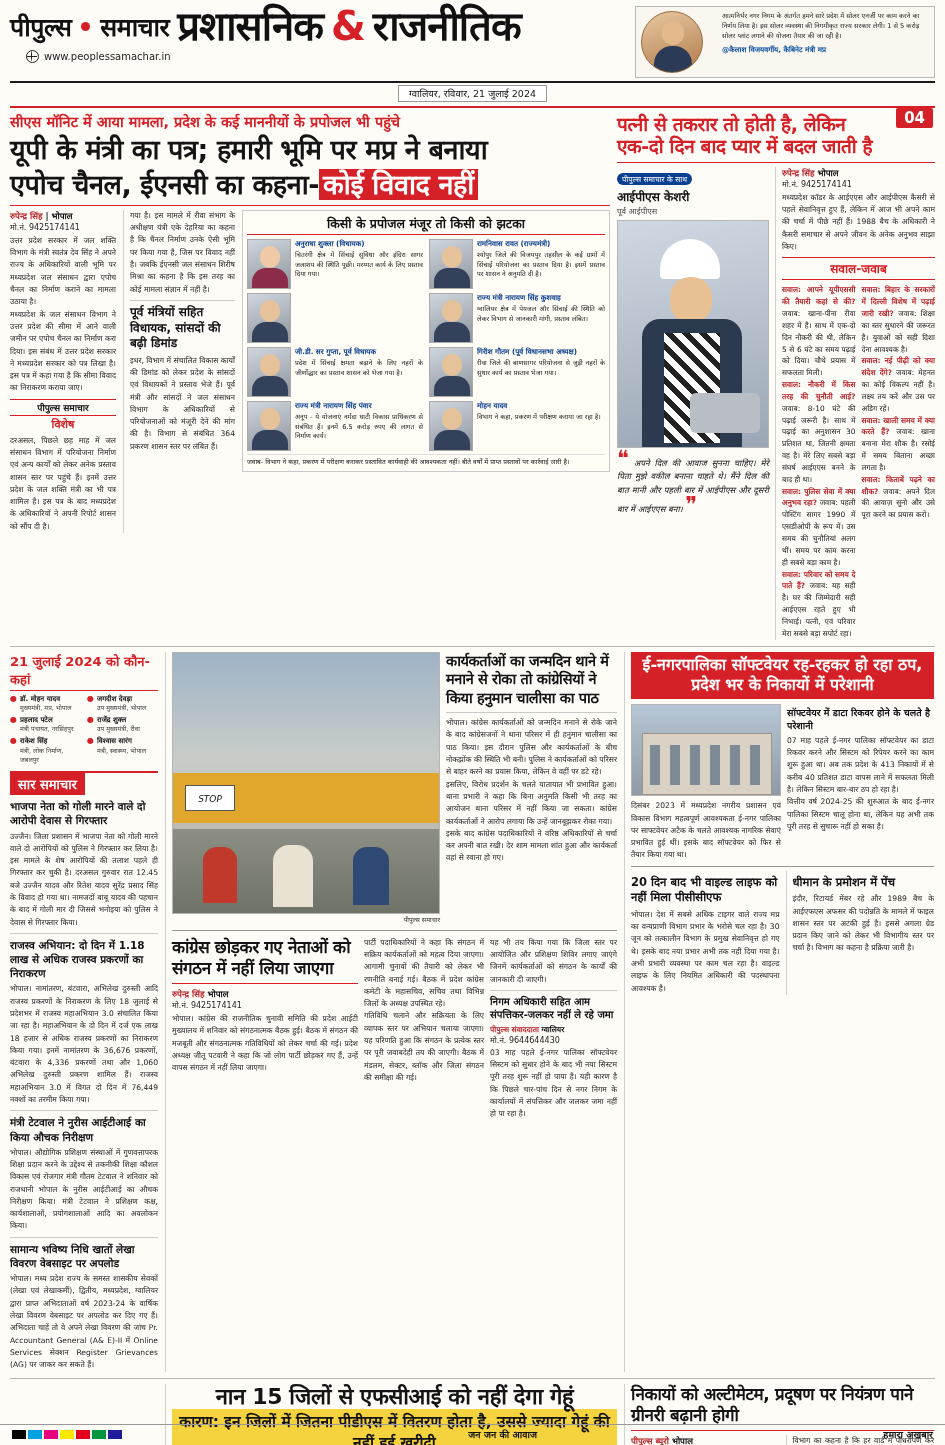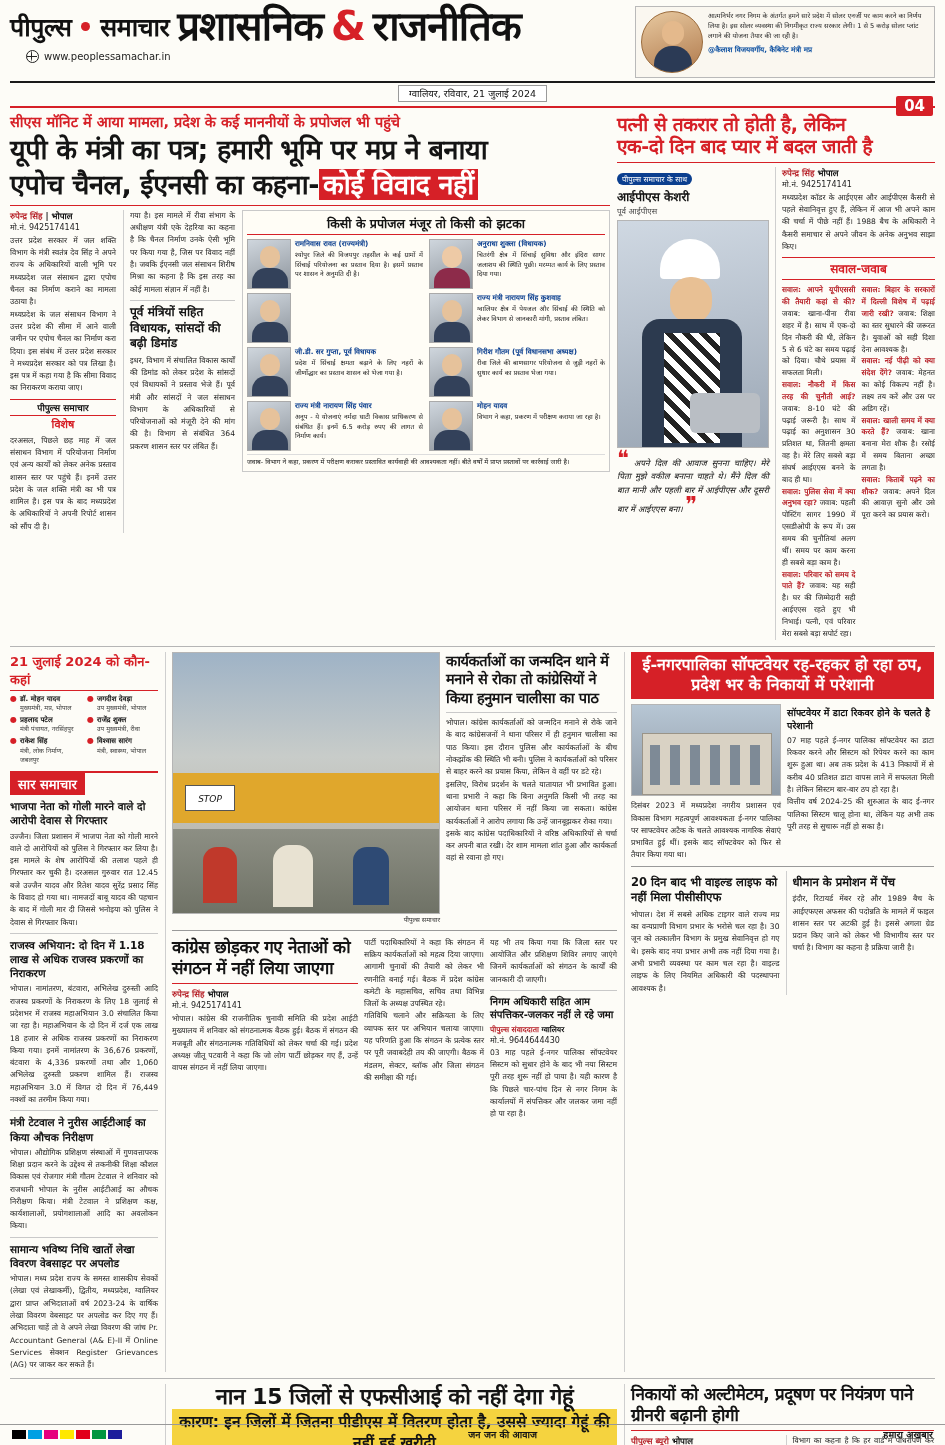--- a/index.html
+++ b/index.html
@@ -20,30 +20,30 @@
   .brand-row { display:flex; align-items:center; gap:8px; }
   .brand-peoples { font-size:25px; font-weight:bold; color:#111; letter-spacing:-0.5px; }
   .brand-dot { width:9px; height:9px; background:#d62027; border-radius:50%; display:inline-block; margin:0 2px; }
   .brand-main { font-size:40px; font-weight:bold; color:#111; line-height:1; letter-spacing:-1px; }
   .brand-amp { color:#d62027; }
   .site-row { display:flex; align-items:center; gap:5px; font-size:10px; color:#222; margin-top:2px;padding-left:16px; }
   .globe { width:13px; height:13px; border:1.4px solid #222; border-radius:50%; position:relative; }
   .globe:before { content:""; position:absolute; left:0; top:5.2px; width:10.2px; height:0; border-top:1.2px solid #222; }
   .globe:after { content:""; position:absolute; left:4.3px; top:0; width:0; height:10.2px; border-left:1.2px solid #222; border-radius:50%; }
 
-  .mh-ad { width:300px; border:1px solid #b9b9b9; background:#faf7f0; display:flex; gap:5px; padding:4px 5px; }
+  .mh-ad { width:300px; border:1px solid #b9b9b9; background:#faf7f0; display:flex; gap:19px; padding:4px 5px; }
   .mh-ad-photo { width:62px; height:62px; border-radius:50%; background:linear-gradient(160deg,#e8c9a0,#b07a4d); border:1px solid #9a6b3c; flex:0 0 auto; position:relative; overflow:hidden; }
   .mh-ad-photo:after { content:""; position:absolute; left:12px; bottom:0; width:38px; height:26px; background:#2b3a55; border-radius:18px 18px 0 0; }
   .mh-ad-photo:before { content:""; position:absolute; left:20px; top:9px; width:22px; height:24px; background:#e4b98c; border-radius:11px; }
   .mh-ad-text { font-size:6.6px; line-height:1.55; color:#1a1a1a; }
   .mh-ad-name { font-size:7.2px; color:#0b4fa0; font-weight:bold; margin-top:2px; }
 
   .dateline { display:flex; align-items:center; justify-content:center; gap:10px; margin-top:2px;text-align:center; }
   .dateline-box { border:1px solid #9a9a9a; font-size:9.5px; padding:1px 10px; background:#fff; }
-  .page-no { position:absolute; right:12px; top:96px; background:#d62027; color:#fff; font-size:15px; font-weight:bold; padding:1px 8px; border-radius:2px; }
+  .page-no { position:absolute; right:12px; top:108px; background:#d62027; color:#fff; font-size:15px; font-weight:bold; padding:1px 8px; border-radius:2px; }
 
   .rule { border-top:2px solid #d62027; margin:4px 0 5px 0; }
 
   
   .cols { display:flex; gap:7px; }
   .colA { width:600px; }
   .colB { width:318px; }
 
   .kicker { color:#d62027; font-size:14.5px; font-weight:bold; line-height:1.25; }
   .headline { font-size:27px; font-weight:bold; line-height:1.18; letter-spacing:-0.4px; margin:3px 0 2px 0; }
@@ -171,31 +171,31 @@
             <div class="subhead">पूर्व मंत्रियों सहित विधायक, सांसदों की बढ़ी डिमांड</div>
             <div class="body">इधर, विभाग में संचालित विकास कार्यों की डिमांड को लेकर प्रदेश के सांसदों एवं विधायकों ने प्रस्ताव भेजे हैं। पूर्व मंत्री और सांसदों ने जल संसाधन विभाग के अधिकारियों से परियोजनाओं को मंजूरी देने की मांग की है। विभाग से संबंधित 364 प्रकरण शासन स्तर पर लंबित हैं।</div>
           </div>
         </div>
 
         <div style="flex:1;">
           <div class="box">
             <div class="boxtitle">किसी के प्रपोजल मंजूर तो किसी को झटका</div>
             <div class="leadgrid">
               <div class="lead">
+                <div class="lead-ph f"></div>
+                <div class="lead-txt">
+                  <span class="lead-name">अनुराधा शुक्ला (विधायक)</span>
+                  <span>चितरंगी क्षेत्र में सिंचाई सुविधा और इंदिरा सागर जलाशय की स्थिति पूछी। मरम्मत कार्य के लिए प्रस्ताव दिया गया।</span>
+                </div>
+              </div>
+              <div class="lead">
                 <div class="lead-ph"></div>
                 <div class="lead-txt">
                   <span class="lead-name">रामनिवास रावत (राज्यमंत्री)</span>
                   <span>श्योपुर जिले की विजयपुर तहसील के कई ग्रामों में सिंचाई परियोजना का प्रस्ताव दिया है। इसमें प्रस्ताव पर शासन ने अनुमति दी है।</span>
-                </div>
-              </div>
-              <div class="lead">
-                <div class="lead-ph f"></div>
-                <div class="lead-txt">
-                  <span class="lead-name">अनुराधा शुक्ला (विधायक)</span>
-                  <span>चितरंगी क्षेत्र में सिंचाई सुविधा और इंदिरा सागर जलाशय की स्थिति पूछी। मरम्मत कार्य के लिए प्रस्ताव दिया गया।</span>
                 </div>
               </div>
               <div class="lead">
                 <div class="lead-ph"></div>
               </div>
               <div class="lead">
                 <div class="lead-ph"></div>
                 <div class="lead-txt">
                   <span class="lead-name">राज्य मंत्री नारायण सिंह कुशवाह</span>
                   <span>ग्वालियर क्षेत्र में पेयजल और सिंचाई की स्थिति को लेकर विभाग से जानकारी मांगी, प्रस्ताव लंबित।</span>

